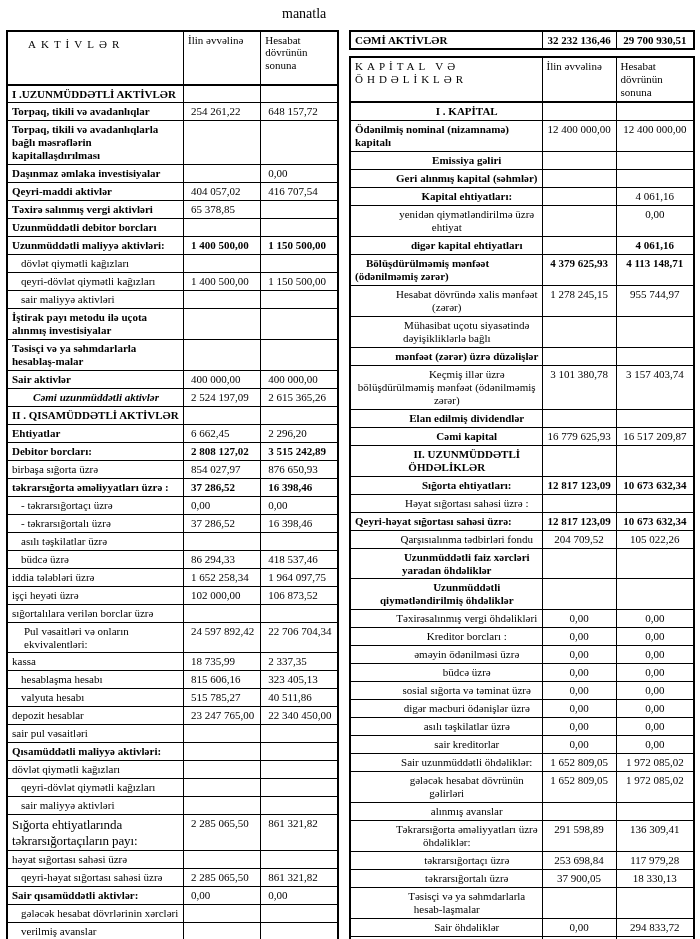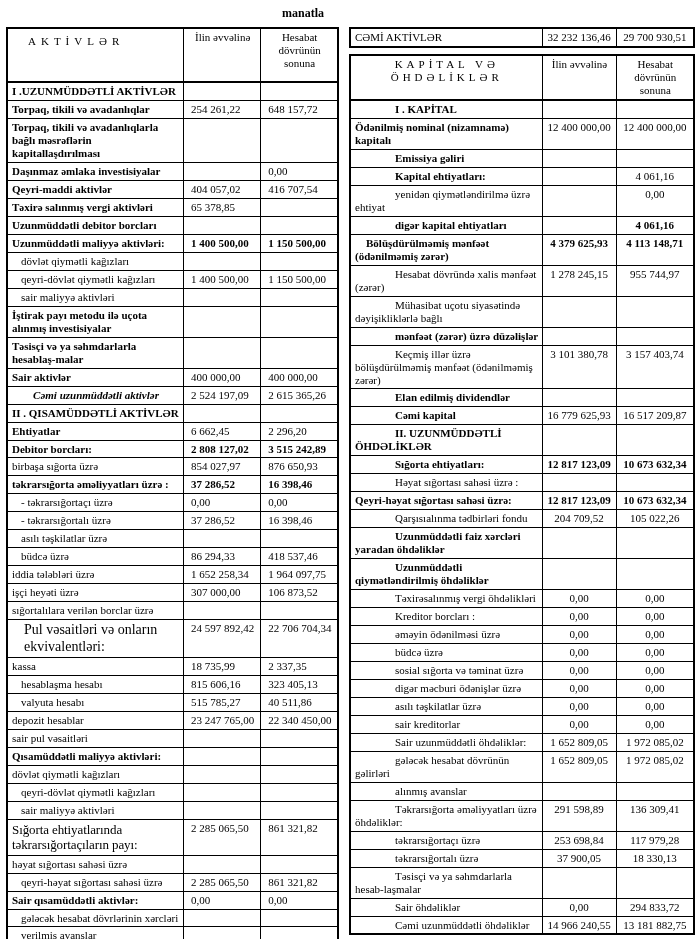--- a/index.html
+++ b/index.html
@@ -2,44 +2,44 @@
 <html lang="az"><head>
 <meta charset="utf-8">
 <style>
   html,body { margin:0; padding:0; background:#ffffff; color:#000000; }
   body {
     width:700px; min-height:939px;
     font-family:"Liberation Serif","DejaVu Serif",serif;
     font-size:11px; line-height:1.18;
     padding:4px 6px; box-sizing:border-box;
   }
-  .unit-label { font-weight:bold; font-size:12px; padding-left:276px; margin:2px 0 7px 0; }
+  .unit-label { font-weight:normal; font-size:14px; padding-left:276px; margin:2px 0 7px 0; }
   .wrap { display:flex; align-items:flex-start; gap:10px; }
   .col-left { width:333px; flex:0 0 auto; }
   .col-right { width:345px; flex:0 0 auto; }
   table { border-collapse:collapse; width:100%; table-layout:fixed; border:2px solid #000; }
   td { border:1px solid #000; padding:2px 3px 2px 4px; vertical-align:top; word-wrap:break-word; }
   td.num { padding-left:7px; }
   .liab td.num, .totals td.num { text-align:center; padding-left:2px; padding-right:2px; }
-  tr.thead td { text-align:center; border-bottom:2px solid #000; }
+  tr.thead td { border-bottom:2px solid #000; }
   .assets tr.thead td.ttl { text-align:left; padding-left:20px; padding-top:6px; letter-spacing:5px; }
   .assets tr.thead td { height:44px; }
   .liab tr.thead td { font-weight:normal; height:32px; }
   .liab tr.thead td.ttl { letter-spacing:4px; }
   .totals { margin-bottom:6px; }
-  .totals td { font-weight:normal; }
+  .totals td { font-weight:bold; }
   tr.b td.label { font-weight:bold; }
   tr.bv td.num { font-weight:bold; }
   tr.i td.label { font-style:italic; }
   tr.center td.label { text-align:center; }
   tr.ind1 td.label { padding-left:13px; }
   tr.ind2 td.label { }
   tr.small td.label { font-size:13px; letter-spacing:-0.1px; }
-  tr.smallish td.label { font-size:14px;padding-left:16px; }
-  .liab tr.hang td.label { text-indent:40px; }
+  tr.smallish td.label { font-size:11px;padding-left:16px; }
+  .liab tr.hang td.label { text-indent:40px;text-align:center; }
   .liab tr.hangsm td.label { text-indent:11px;margin-top:24px; }
 </style>
 </head>
 <body>
 
 <div class="unit-label">manatla</div>
 
 <div class="wrap">
 
   <div class="col-left">
@@ -177,21 +177,21 @@
             <td class="num">86 294,33</td>
             <td class="num">418 537,46</td>
           </tr>
           <tr>
             <td class="label">iddia tələbləri üzrə</td>
             <td class="num">1 652 258,34</td>
             <td class="num">1 964 097,75</td>
           </tr>
           <tr>
             <td class="label">işçi heyəti üzrə</td>
-            <td class="num">307 000,00</td>
+            <td class="num">102 000,00</td>
             <td class="num">106 873,52</td>
           </tr>
           <tr>
             <td class="label">sığortalılara verilən borclar üzrə</td>
             <td class="num"></td>
             <td class="num"></td>
           </tr>
           <tr class="smallish">
             <td class="label">Pul vəsaitləri  və onların ekvivalentləri:</td>
             <td class="num">24 597 892,42</td>
@@ -320,20 +320,25 @@
             <td class="label">Ödənilmiş nominal (nizamnamə) kapitalı</td>
             <td class="num">12 400 000,00</td>
             <td class="num">12 400 000,00</td>
           </tr>
           <tr class="b hang">
             <td class="label">Emissiya gəliri</td>
             <td class="num"></td>
             <td class="num"></td>
           </tr>
           <tr class="b hang">
+            <td class="label">Geri alınmış kapital (səhmlər)</td>
+            <td class="num"></td>
+            <td class="num"></td>
+          </tr>
+          <tr class="b hang">
             <td class="label">Kapital ehtiyatları:</td>
             <td class="num"></td>
             <td class="num">4 061,16</td>
           </tr>
           <tr class="hang">
             <td class="label">yenidən qiymətləndirilmə üzrə ehtiyat</td>
             <td class="num"></td>
             <td class="num">0,00</td>
           </tr>
           <tr class="b bv hang">

